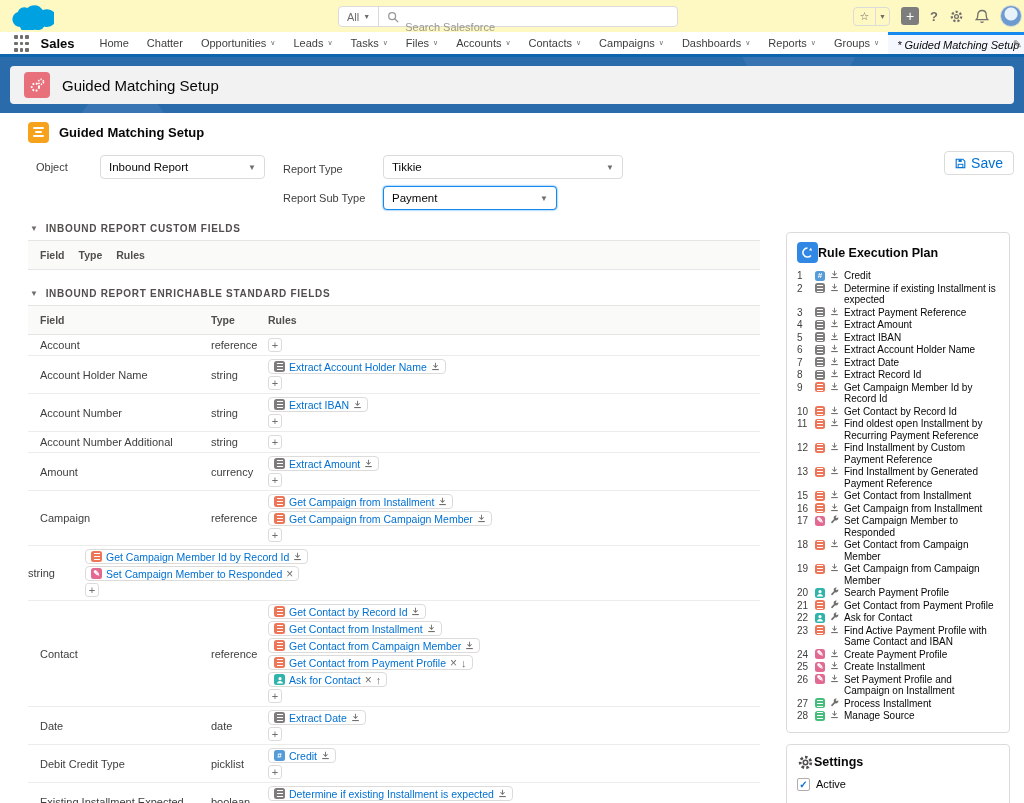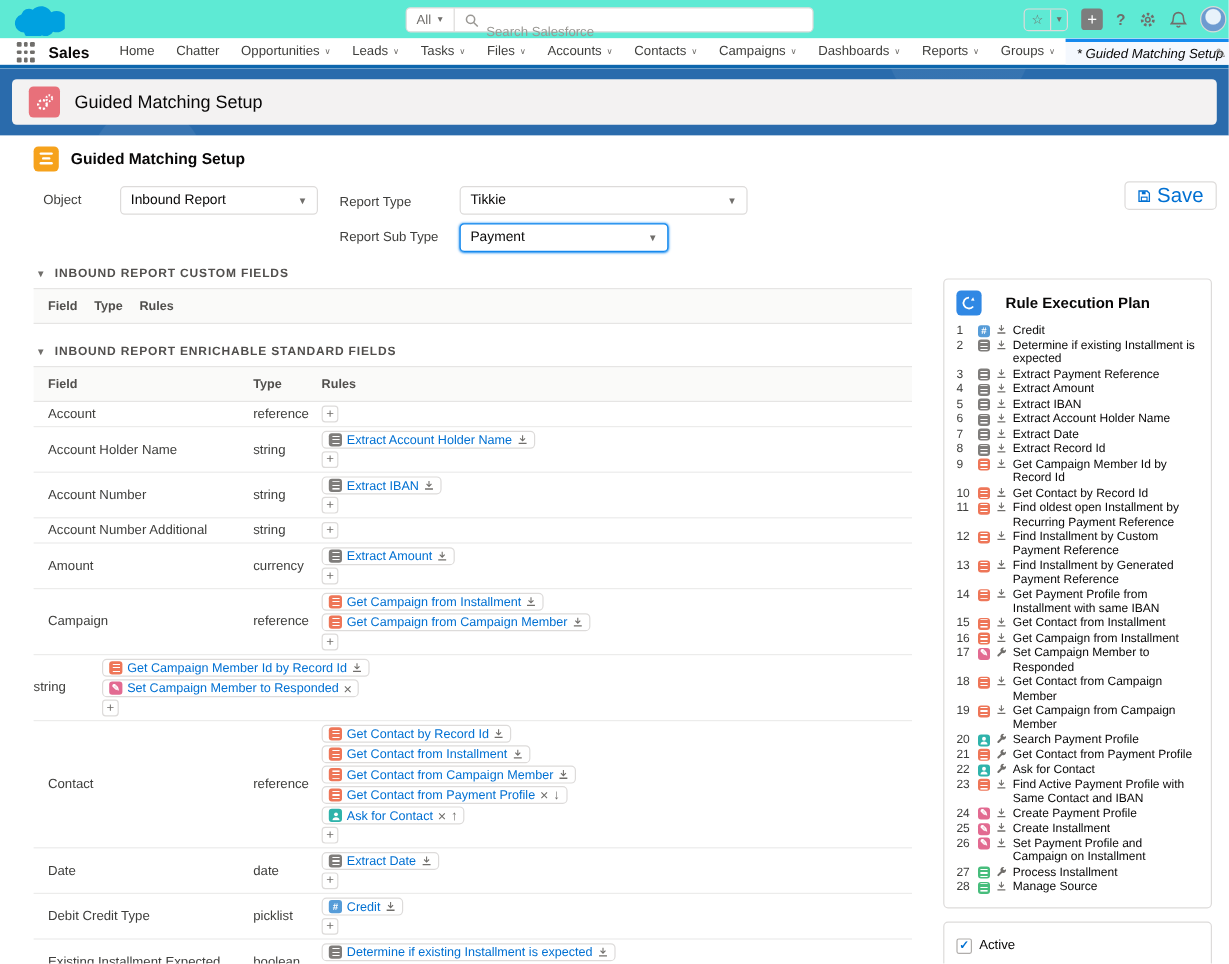--- a/index.html
+++ b/index.html
@@ -1,20 +1,20 @@
 <!DOCTYPE html>
 <html><head>
 <meta charset="utf-8">
 <style>
   * { margin:0; padding:0; box-sizing:border-box; }
   html,body { width:1024px; height:803px; overflow:hidden; background:#fff;
     font-family:"Liberation Sans", sans-serif; color:#080707; }
 
   
-  .ghdr { position:relative; height:32px; background:#5eead4; }
+  .ghdr { position:relative; height:32px; background:#fef9c3; }
   .sf-logo { position:absolute; left:12px; top:4px; }
   .searchwrap { position:absolute; left:338px; top:6px; width:340px; height:21px;
     border:1px solid #dddbda; border-radius:4px; display:flex; align-items:center;
     font-size:11px; color:#706e6b; background:#fff; }
   .scope { display:flex; align-items:center; gap:4px; padding:0 8px; height:100%; cursor:pointer; }
   .scope-div { width:1px; height:100%; background:#dddbda; }
   .search-ph { margin-left:6px; color:#9a9894;margin-top:20px; }
   .hicons { position:absolute; right:0; top:0; height:32px; display:flex; align-items:center; gap:11px; padding-right:2px; }
   .favbox { display:flex; border:1px solid #dddbda; border-radius:4px; height:19px; overflow:hidden; }
   .favbox span { display:flex; align-items:center; justify-content:center; color:#706e6b; }
@@ -59,21 +59,21 @@
   .mt-icon i:nth-child(1){width:11px} .mt-icon i:nth-child(2){width:7px} .mt-icon i:nth-child(3){width:11px}
   .main-title span { font-size:13px; font-weight:bold; }
 
   .formrow { position:relative; height:64px; margin-top:6px; font-size:11px; color:#3e3e3c; }
   .flabel { position:absolute; }
   .sel { position:absolute; height:24px; border:1px solid #dddbda; border-radius:4px; background:#fff;
     display:flex; align-items:center; justify-content:space-between; padding:0 8px; font-size:11.5px; color:#080707; cursor:pointer; }
   .sel .chev { font-size:8px; }
   .sel.focused { border:1px solid #1589ee; box-shadow:0 0 2px #1589ee; }
   .savebtn { position:absolute; right:10px; top:2px; height:24px; padding:0 10px; background:#fff;
-    border:1px solid #dddbda; border-radius:4px; color:#0070d2; font-size:17px;
+    border:1px solid #dddbda; border-radius:4px; color:#0070d2; font-size:14px;
     display:flex; align-items:center; gap:5px; cursor:pointer; }
 
   .sec-label { display:flex; align-items:center; gap:7px; margin:10px 0 6px 30px;
     font-size:10px; font-weight:bold; letter-spacing:.7px; color:#514f4d; }
   .sec-label .chev { font-size:8px; }
   .tbl { margin:0 264px 0 28px; width:732px; }
   .thead { display:flex; background:#fafaf9; border-top:1px solid #e6e5e4; border-bottom:1px solid #e6e5e4;
     height:30px; align-items:center; font-size:10.5px; font-weight:bold; color:#514f4d; }
   .thead.compact { gap:14px; padding-left:12px; }
   .c-field { width:183px; padding-left:12px; }
@@ -89,21 +89,21 @@
     color:#fff; font-size:8px; font-weight:bold; flex:none; }
   .mi .lines { width:6px; height:7px;
     background:repeating-linear-gradient(to bottom,#fff 0,#fff 1px,transparent 1px,transparent 3px); }
   .plusbtn { width:14px; height:14px; border:1px solid #dddbda; border-radius:3px; background:#fff;
     color:#706e6b; font-size:11px; line-height:11px; display:flex; align-items:center; justify-content:center; cursor:pointer; }
   .act { color:#706e6b; font-size:10px; display:inline-flex; align-items:center; cursor:pointer; }
 
   
   .rightcol { position:absolute; right:14px; top:119px; width:224px; }
   .card { border:1px solid #dddbda; border-radius:4px; background:#fff; padding:9px 10px; }
-  .card-h { display:flex; align-items:center; gap:20px; margin-bottom:7px; }
+  .card-h { display:flex; align-items:center; gap:0; margin-bottom:7px; }
   .plan-ic { width:21px; height:21px; border-radius:4px; background:#3088e4; display:flex; align-items:center; justify-content:center; flex:none; }
   .card-h b { font-size:12.5px; font-weight:bold; }
   .plan-item { display:flex; align-items:flex-start; gap:5px; font-size:10px; line-height:11.5px; margin-bottom:1px; }
   .pn { width:13px; flex:none; color:#3e3e3c; }
   .plan-item .mi { width:10px; height:10px; margin-top:.5px; }
   .plan-item .act { margin-top:0; flex:none; }
   .pt { flex:1; color:#080707; }
 
   .settings-card { margin-top:11px; }
   .cbrow { display:flex; align-items:center; gap:6px; font-size:11px; margin:4px 0 6px; }
@@ -728,33 +728,20 @@
             </span>
             <span class="act">
               <svg width="9" height="9" viewBox="0 0 12 12">
                 <path d="M5.4 1h1.2v4.6l1.7-1.7.9.9L6 8 2.8 4.8l.9-.9 1.7 1.7z" fill="#706e6b"></path>
                 <path d="M1.6 9.3h8.8v1.5H1.6z" fill="#706e6b"></path>
               </svg>
             </span>
             <span class="pt">Find Installment by Generated Payment Reference</span>
           </div>
           <div class="plan-item">
-            <span class="pn">14</span>
-            <span class="mi" style="background: rgb(238, 118, 88);">
-              <span class="lines"></span>
-            </span>
-            <span class="act">
-              <svg width="9" height="9" viewBox="0 0 12 12">
-                <path d="M5.4 1h1.2v4.6l1.7-1.7.9.9L6 8 2.8 4.8l.9-.9 1.7 1.7z" fill="#706e6b"></path>
-                <path d="M1.6 9.3h8.8v1.5H1.6z" fill="#706e6b"></path>
-              </svg>
-            </span>
-            <span class="pt">Get Payment Profile from Installment with same IBAN</span>
-          </div>
-          <div class="plan-item">
             <span class="pn">15</span>
             <span class="mi" style="background: rgb(238, 118, 88);">
               <span class="lines"></span>
             </span>
             <span class="act">
               <svg width="9" height="9" viewBox="0 0 12 12">
                 <path d="M5.4 1h1.2v4.6l1.7-1.7.9.9L6 8 2.8 4.8l.9-.9 1.7 1.7z" fill="#706e6b"></path>
                 <path d="M1.6 9.3h8.8v1.5H1.6z" fill="#706e6b"></path>
               </svg>
             </span>
@@ -919,20 +906,27 @@
                 <path d="M5.4 1h1.2v4.6l1.7-1.7.9.9L6 8 2.8 4.8l.9-.9 1.7 1.7z" fill="#706e6b"></path>
                 <path d="M1.6 9.3h8.8v1.5H1.6z" fill="#706e6b"></path>
               </svg>
             </span>
             <span class="pt">Manage Source</span>
           </div>
         </div>
     </div>
 
     <div class="card settings-card">
+      <div class="card-h">
+        <svg width="17" height="17" viewBox="0 0 16 16">
+            <circle cx="8" cy="8" r="5" fill="none" stroke="#514f4d" stroke-width="2.6" stroke-dasharray="2.4 2.1"></circle>
+            <circle cx="8" cy="8" r="2.1" fill="none" stroke="#514f4d" stroke-width="1.5"></circle>
+          </svg>
+        <b>Settings</b>
+      </div>
       <div class="cbrow">
         <span class="cb">✓</span>
         <span>Active</span>
       </div>
 
     </div>
   </div>
 </div>
 
 </body></html>

